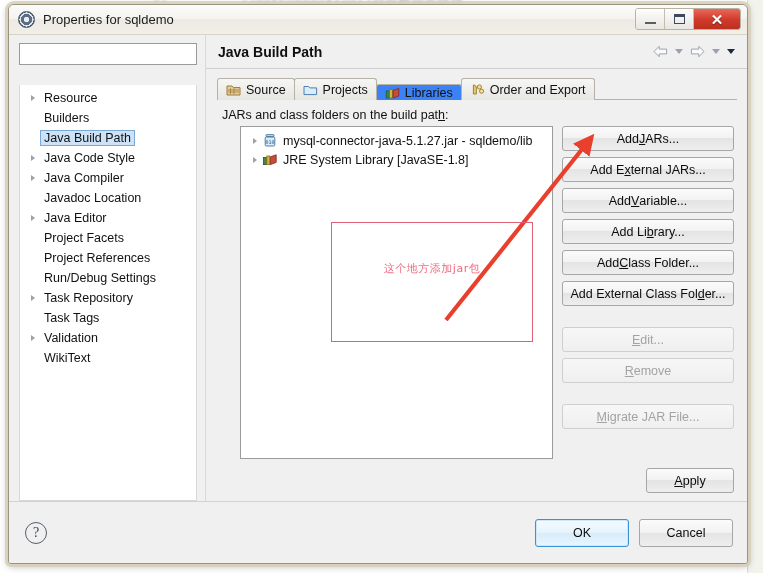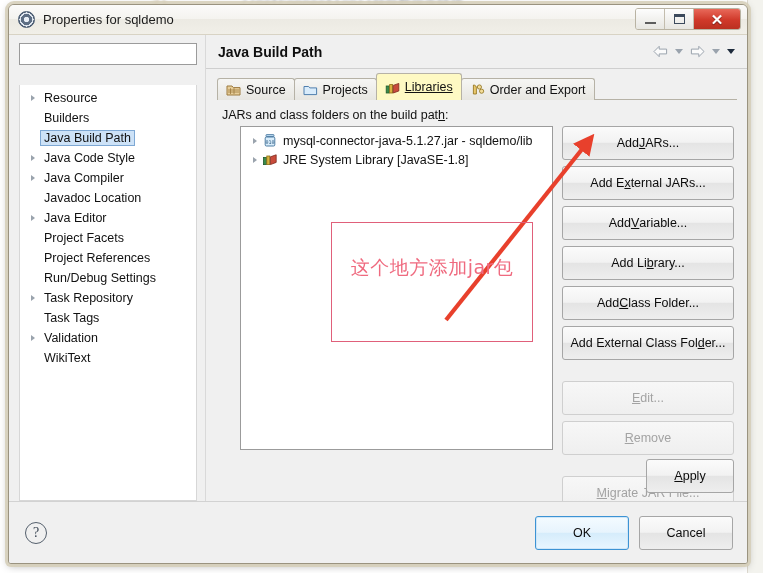--- a/index.html
+++ b/index.html
@@ -155,22 +155,22 @@
   #tabs { display: flex; align-items: flex-end; height: 24px; position: relative; z-index: 2; }
   .tab {
     height: 22px; display: flex; align-items: center; gap: 5px;
     padding: 0 8px; font-size: 12.5px; color: #111;
     background: linear-gradient(to bottom,#f6f6f4,#e7e6e1);
     border: 1px solid #b6b2a6; border-bottom: none;
     border-radius: 3px 3px 0 0; margin-right: -1px; cursor: default;
     white-space: nowrap;
   }
   .tab.active {
-    background: #fef9c3; height: 27px; border-color: #b6b2a6;
-    position: relative; z-index: 3; text-decoration: underline;
+    background: #3b82f6; height: 16px; border-color: #b6b2a6;
+    position: relative; z-index: 3;
   }
   .tab-ico { width: 15px; height: 13px; flex: 0 0 15px; }
 
   
   #tab-body {
     flex: 1 1 auto; background: #f0f0f0;
     border-top: 1px solid #b6b2a6;
     margin-top: -1px; padding: 7px 3px 0 3px;
     display: flex; flex-direction: column; min-height: 0;
   }
@@ -190,21 +190,21 @@
   }
   .jar-ico { width: 16px; height: 15px; flex: 0 0 16px; margin-right: 5px; }
 
   
   #btn-col { width: 172px; flex: 0 0 172px; display: flex; flex-direction: column; gap: 6px; }
   .btn {
     height: 25px; font-size: 12.5px; color: #0c0c0c;
     background: linear-gradient(to bottom,#fbfbfb 0%,#f2f2f2 48%,#e4e4e4 50%,#eeeeee 100%);
     border: 1px solid #a6a6a6; border-radius: 3px;
     display: flex; align-items: center; justify-content: center;
-    cursor: default; white-space: nowrap; padding: 16px 4px;
+    cursor: default; white-space: nowrap; padding: 7px 4px;
     font-family: "Liberation Sans", sans-serif;
   }
   .btn.disabled { color: #a3a3a3; background: linear-gradient(to bottom,#f7f7f7,#efefef); border-color: #cfcfcf; }
   .btn-gap { height: 9px; flex: 0 0 9px; }
 
   
   #apply-row { display: flex; justify-content: flex-end; padding: 9px 3px 8px 0; }
   #apply-btn { width: 88px; }
 
   
@@ -232,21 +232,21 @@
 
   
   #annot { position: absolute; inset: 0; pointer-events: none; }
   #annot-box {
     position: absolute; left: 331px; top: 222px;
     width: 202px; height: 120px;
     border: 1.3px solid #e0607a;
     display: flex; align-items: center; justify-content: center;
   }
   #annot-text {
-    font-size: 19px; color: #ef6a7f; letter-spacing: .5px;
+    font-size: 11px; color: #ef6a7f; letter-spacing: .5px;
     margin-top: -28px;
     font-family: "DejaVu Sans", sans-serif;
   }
 </style>
 </head>
 <body>
 
 <div id="backdrop">
   <div class="bg-code brown" style="left:152px; top:-4px;">2)</div>
   <div class="bg-code" style="left:240px; top:-6px;">//getConnection()获取数据库链接</div>

